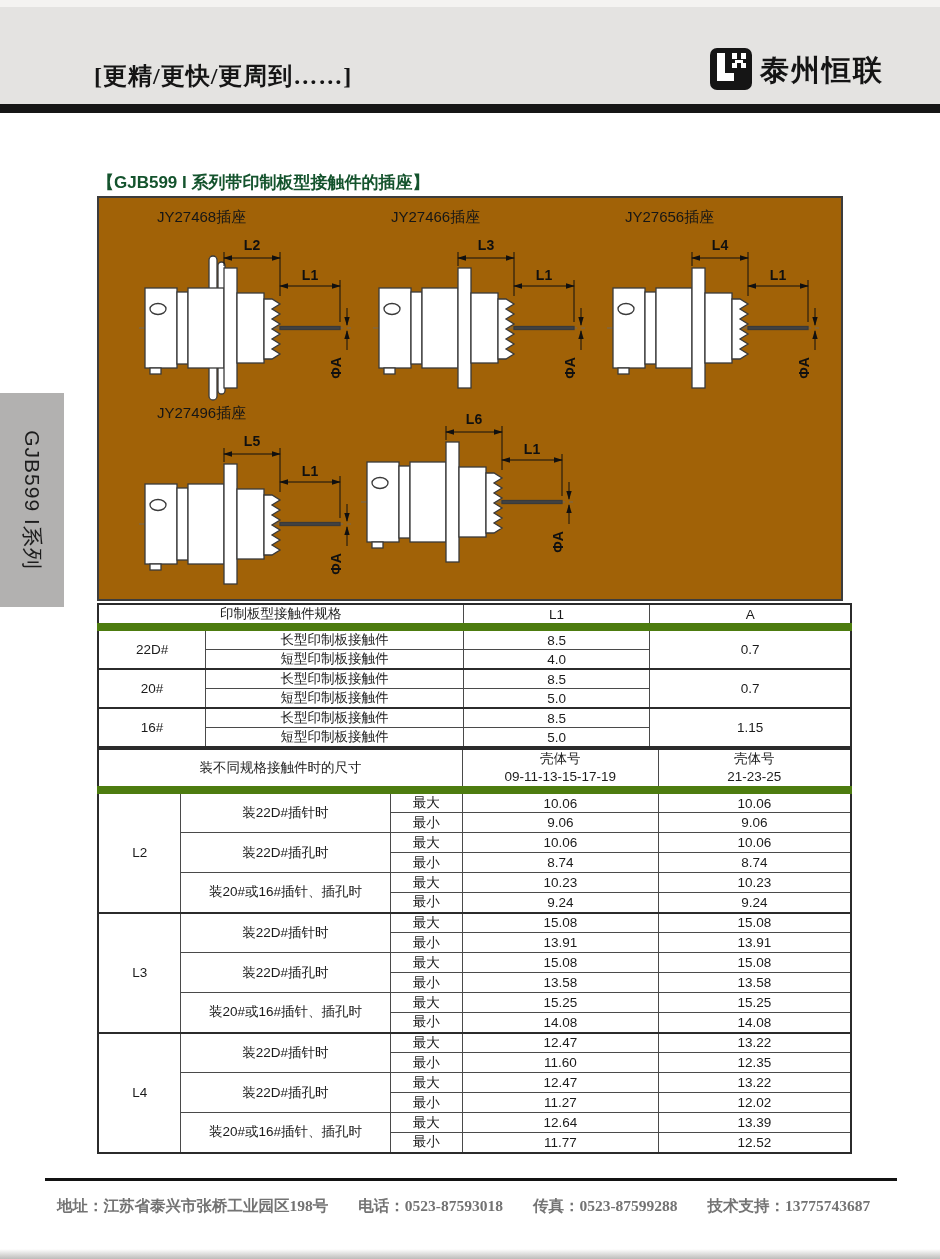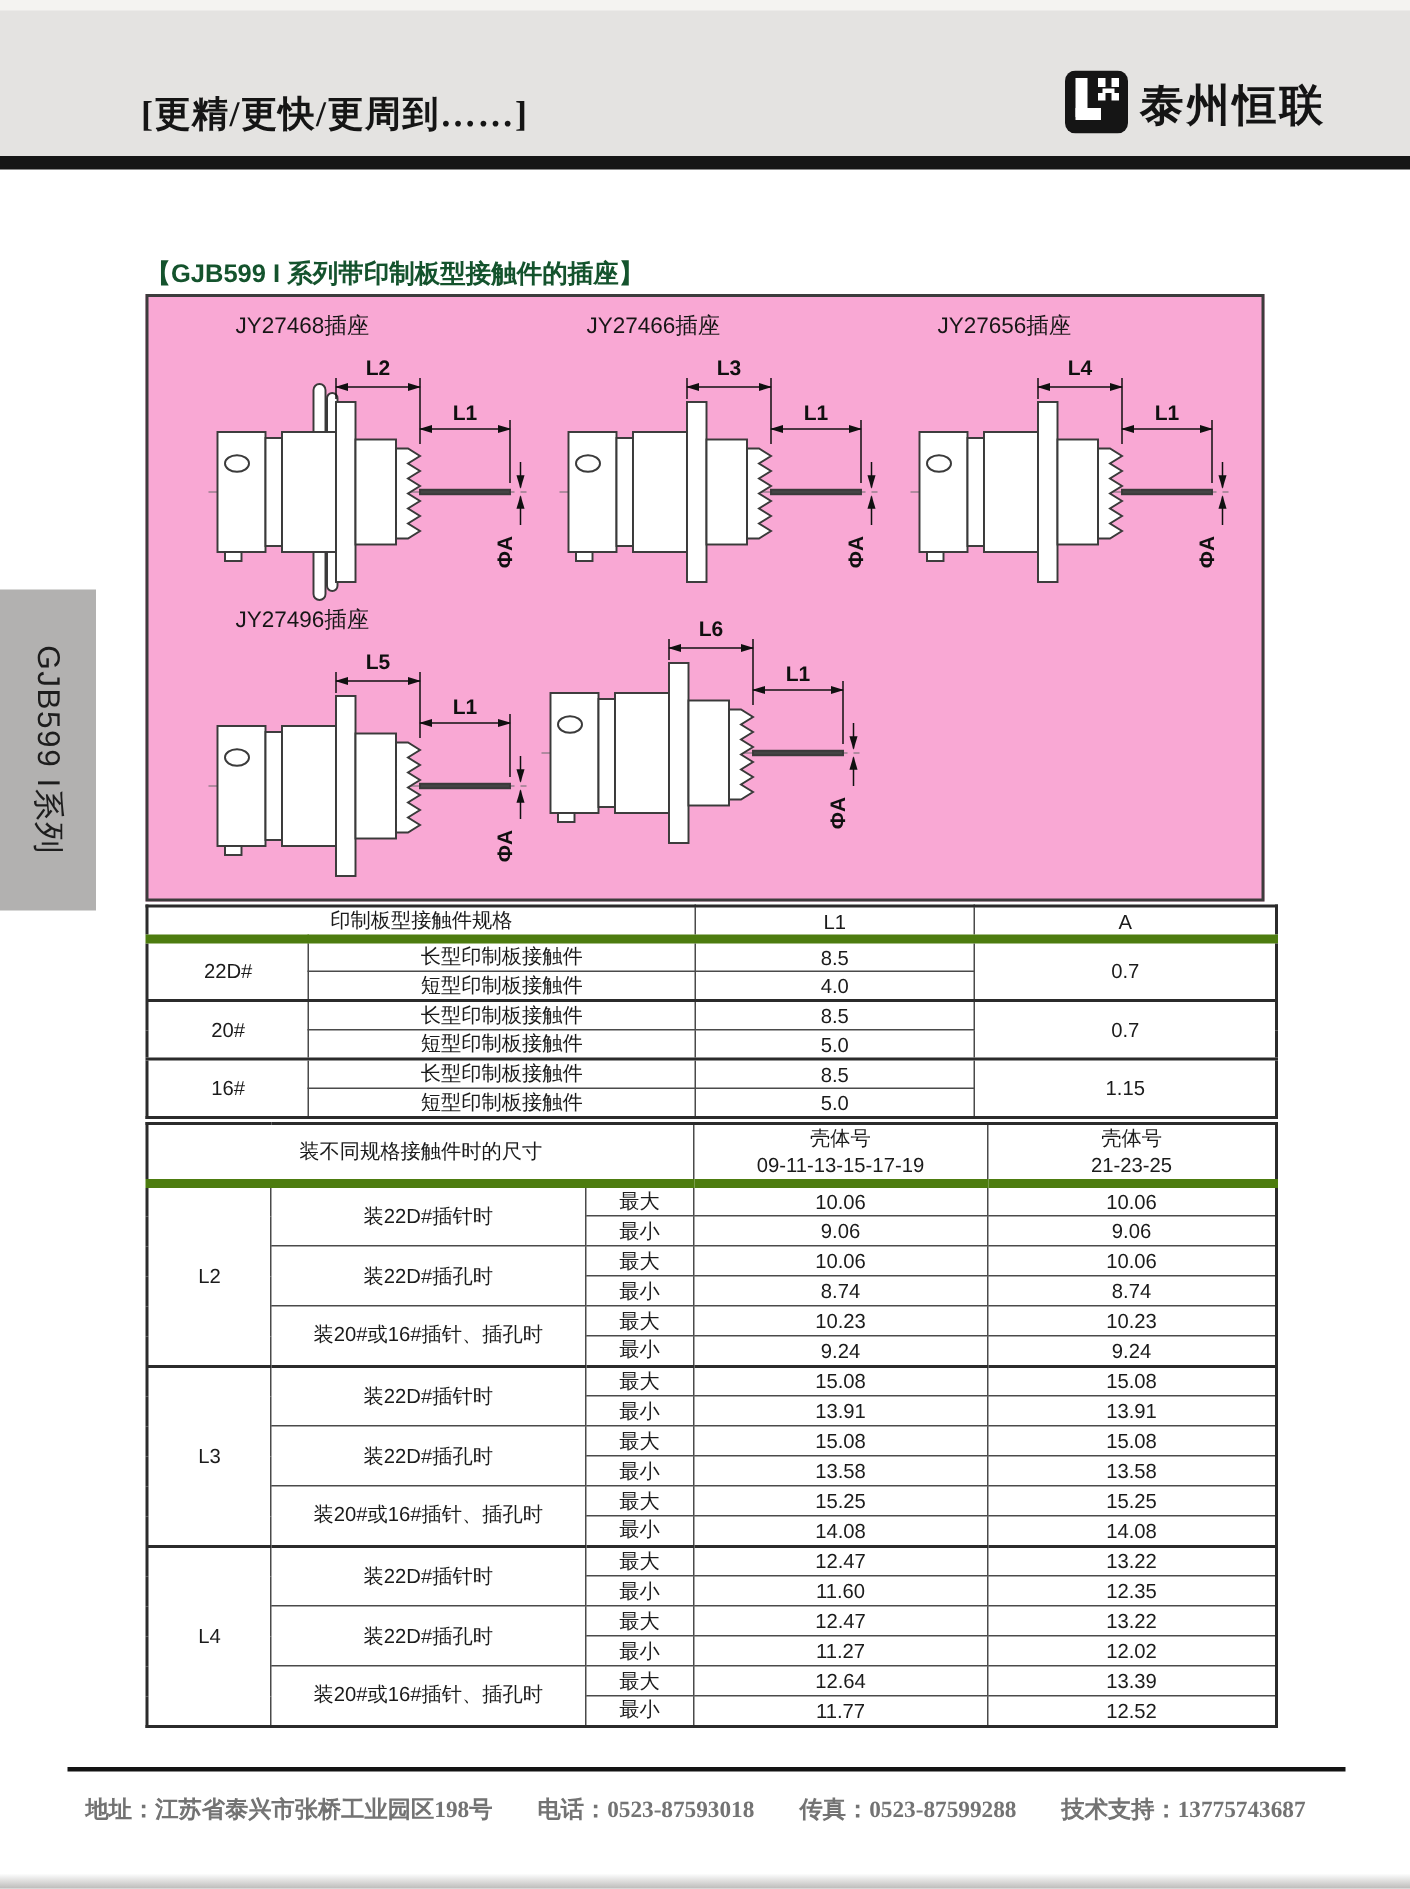--- a/index.html
+++ b/index.html
@@ -15,39 +15,39 @@
   .black-bar { position:absolute; left:0; top:104px; width:940px; height:9px; background:#161616; }
 
   
   .side-tab { position:absolute; left:0; top:393px; width:64px; height:214px; background:#b2b1b0; }
   .side-tab span { position:absolute; left:50%; top:50%; transform:translate(-50%,-50%) rotate(90deg); white-space:nowrap; font-size:21px; color:#1d1d1d; letter-spacing:1px; }
 
   
   .section-title { position:absolute; left:97px; top:171px; font-size:17px; font-weight:bold; color:#14532d; }
 
   
-  .diagram-box { position:absolute; left:97px; top:196px; width:746px; height:405px; border:2px solid #3c3c3c; background:#f9a8d4; }
+  .diagram-box { position:absolute; left:97px; top:196px; width:746px; height:405px; border:2px solid #3c3c3c; background:#a16207; }
   .diag { position:absolute; width:232px; }
   .diag-title { font-size:15px; color:#161616; padding-left:20px; height:22px; }
   .d1 { left:38px; top:10px; } .d2 { left:272px; top:10px; } .d3 { left:506px; top:10px; }
   .d4 { left:38px; top:206px; } .d5 { left:260px; top:206px; }
   svg text { font-family:"Liberation Sans","DejaVu Sans",sans-serif; }
   .dimtxt { font-size:14px; font-weight:bold; fill:#101010; }
 
   
   table { border-collapse:collapse; table-layout:fixed; background:#fff; }
   .spec-table { position:absolute; left:97px; top:603px; width:755px; }
   .dim-table  { position:absolute; left:97px; top:748px; width:755px; }
   td, th { border:1px solid #4a4a4a; text-align:center; vertical-align:middle; font-weight:normal; color:#1b1b1b; font-size:13.5px; padding:0; overflow:hidden; }
   .spec-table td, .spec-table th { height:19px; }
   .spec-table tr.hd th { height:22px; }
   .dim-table td, .dim-table th { height:20px; }
   .dim-table tr.hd th { height:40px; }
   table { border:2px solid #2b2b2b; }
-  tr.hd th { border-bottom:6px solid #4d7c0f; }
+  tr.hd th { border-bottom:8px solid #4d7c0f; }
   tr.grp td { border-top:2px solid #2b2b2b; }
   .shell-hd div { line-height:18px; }
 
   
   .footer-line { position:absolute; left:45px; top:1178px; width:852px; height:3px; background:#131313; }
   .footer-text { position:absolute; left:57px; top:1196px; width:860px; font-family:"Liberation Serif","DejaVu Serif",serif; font-weight:bold; font-size:15.5px; color:#737373; white-space:nowrap; }
   .footer-text span { margin-right:30px; }
   .bottom-edge { position:absolute; left:0; bottom:0; width:940px; height:10px; background:linear-gradient(to bottom,#ffffff,#bdbcba); }
 </style>
 </head>

